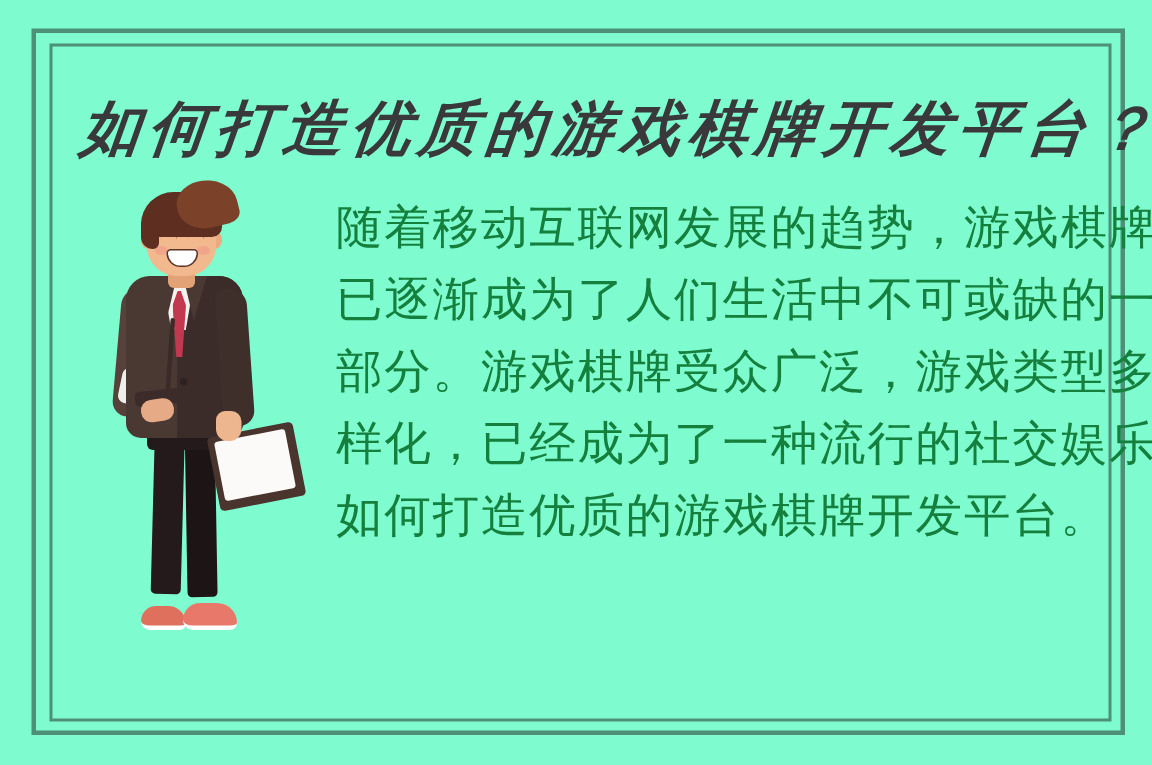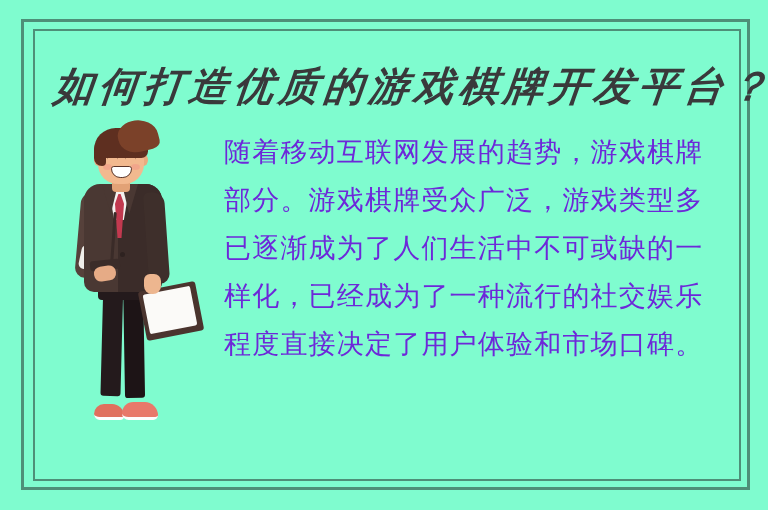--- a/index.html
+++ b/index.html
@@ -60,22 +60,22 @@
     transform: skewX(-6deg);
     font-family: "DejaVu Serif", "Liberation Serif", serif;
   }
 
   
   .body-copy {
     position: absolute;
     left: 224px;
     top: 128px;
     width: 506px;
-    color: #6d28d9;
-    font-size: 27px;
+    color: #15803d;
+    font-size: 31px;
     line-height: 48px;
     letter-spacing: 1.2px;
     font-family: "DejaVu Sans", "Liberation Sans", sans-serif;
   }
   .body-copy .line {
     display: block;
     white-space: nowrap;
     height: 48px;
   }
 
@@ -284,24 +284,24 @@
 
 <div id="poster">
 
   <div class="frame-outer"></div>
   <div class="frame-inner"></div>
 
   <div class="title">如何打造优质的游戏棋牌开发平台？</div>
 
   <div class="body-copy">
     <span class="line">随着移动互联网发展的趋势，游戏棋牌</span>
+    <span class="line">已逐渐成为了人们生活中不可或缺的一</span>
     <span class="line">部分。游戏棋牌受众广泛，游戏类型多</span>
-    <span class="line">已逐渐成为了人们生活中不可或缺的一</span>
     <span class="line">样化，已经成为了一种流行的社交娱乐</span>
-    <span class="line">程度直接决定了用户体验和市场口碑。</span>
+    <span class="line">如何打造优质的游戏棋牌开发平台。</span>
   </div>
 
   <div class="figure">
     <div class="leg-left"></div>
     <div class="leg-right"></div>
     <div class="shoe-left"></div>
     <div class="shoe-right"></div>
     <div class="hip"></div>
 
     <div class="arm-left"></div>

